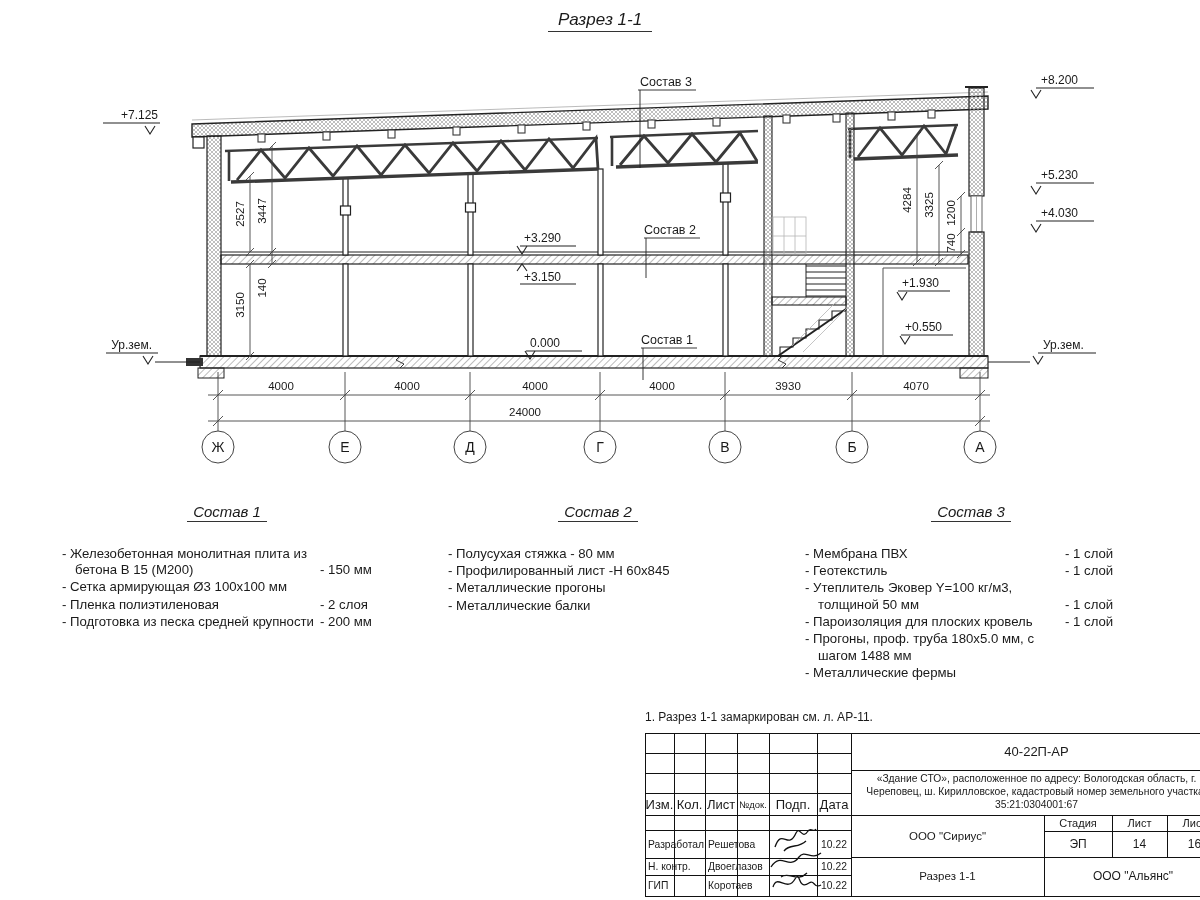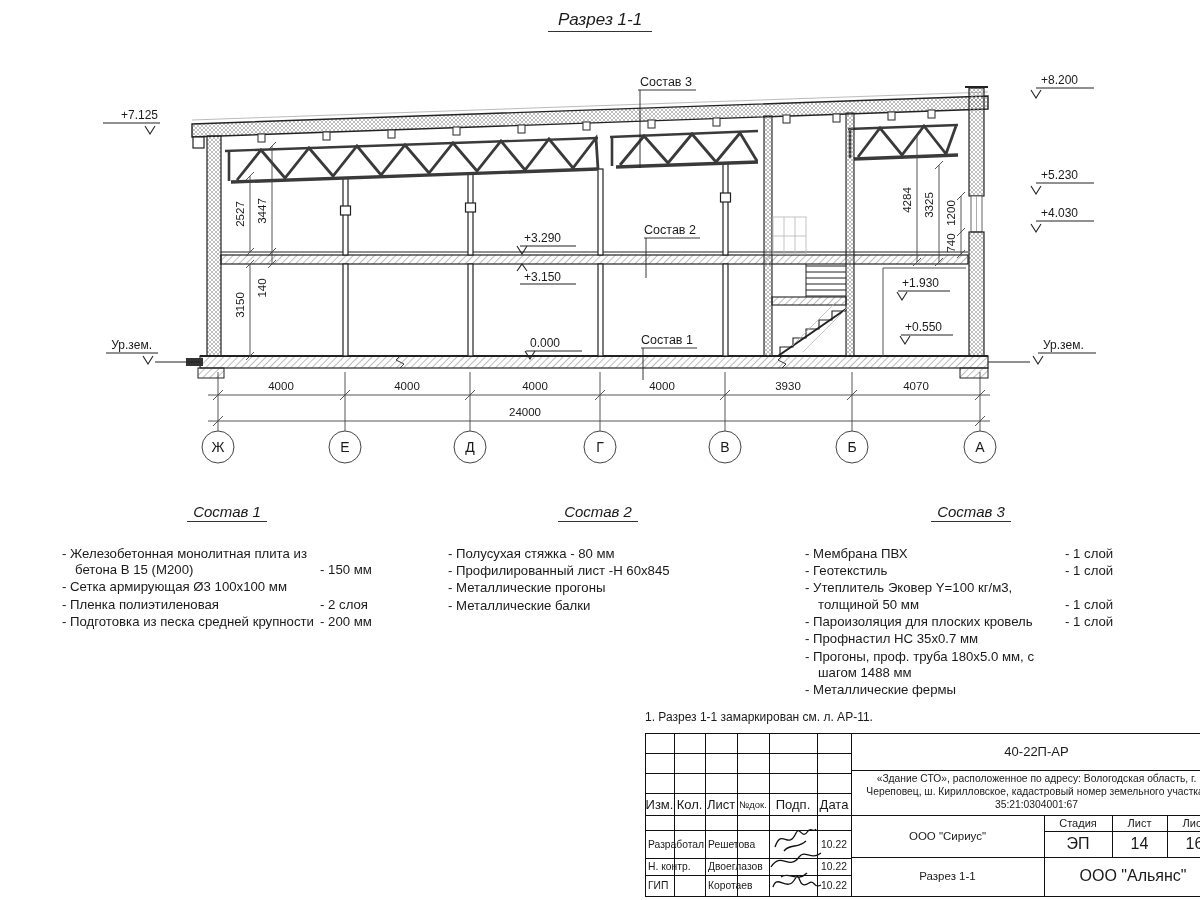--- a/index.html
+++ b/index.html
@@ -22,21 +22,21 @@
   .s-val{width:72px;flex:none;}
   
   #note{left:645px;top:710px;font-size:12px;}
   
   #tb{left:645px;top:733px;width:577px;height:164px;}
   .vl{position:absolute;width:1.4px;background:#111;}
   .hl{position:absolute;height:1.4px;background:#111;}
   .cell{position:absolute;display:flex;align-items:center;justify-content:center;text-align:center;}
   .cell.left{justify-content:flex-start;text-align:left;}
   .f9{font-size:9.5px;} .f10{font-size:10.3px;} .f11{font-size:11px;} .f115{font-size:11.5px;}
-  .f12{font-size:16px;} .f13{font-size:13px;}
+  .f12{font-size:12px;} .f13{font-size:13px;}
   .sig{position:absolute;}
 </style>
 </head>
 <body>
 
 <div class="abs" id="sheet-title">
   <span>Разрез 1-1</span>
 </div>
 
 <svg class="abs" id="drawing" width="1200" height="480" viewBox="0 0 1200 480">
@@ -364,24 +364,20 @@
   </div>
   <div class="s-item">
     <span class="s-name">- Утеплитель Эковер Y=100 кг/м3, толщиной 50 мм</span>
     <span class="s-val">- 1 слой</span>
   </div>
   <div class="s-item">
     <span class="s-name">- Пароизоляция для плоских кровель</span>
     <span class="s-val">- 1 слой</span>
   </div>
   <div class="s-item">
-    <span class="s-name">- Профнастил НС 35х0.7 мм</span>
-    <span class="s-val"></span>
-  </div>
-  <div class="s-item">
     <span class="s-name">- Прогоны, проф. труба 180х5.0 мм, с шагом 1488 мм</span>
     <span class="s-val"></span>
   </div>
   <div class="s-item">
     <span class="s-name">- Металлические фермы</span>
     <span class="s-val"></span>
   </div>
 </div>
 
 <div class="abs" id="note">1. Разрез 1-1 замаркирован см. л. АР-11.</div>

